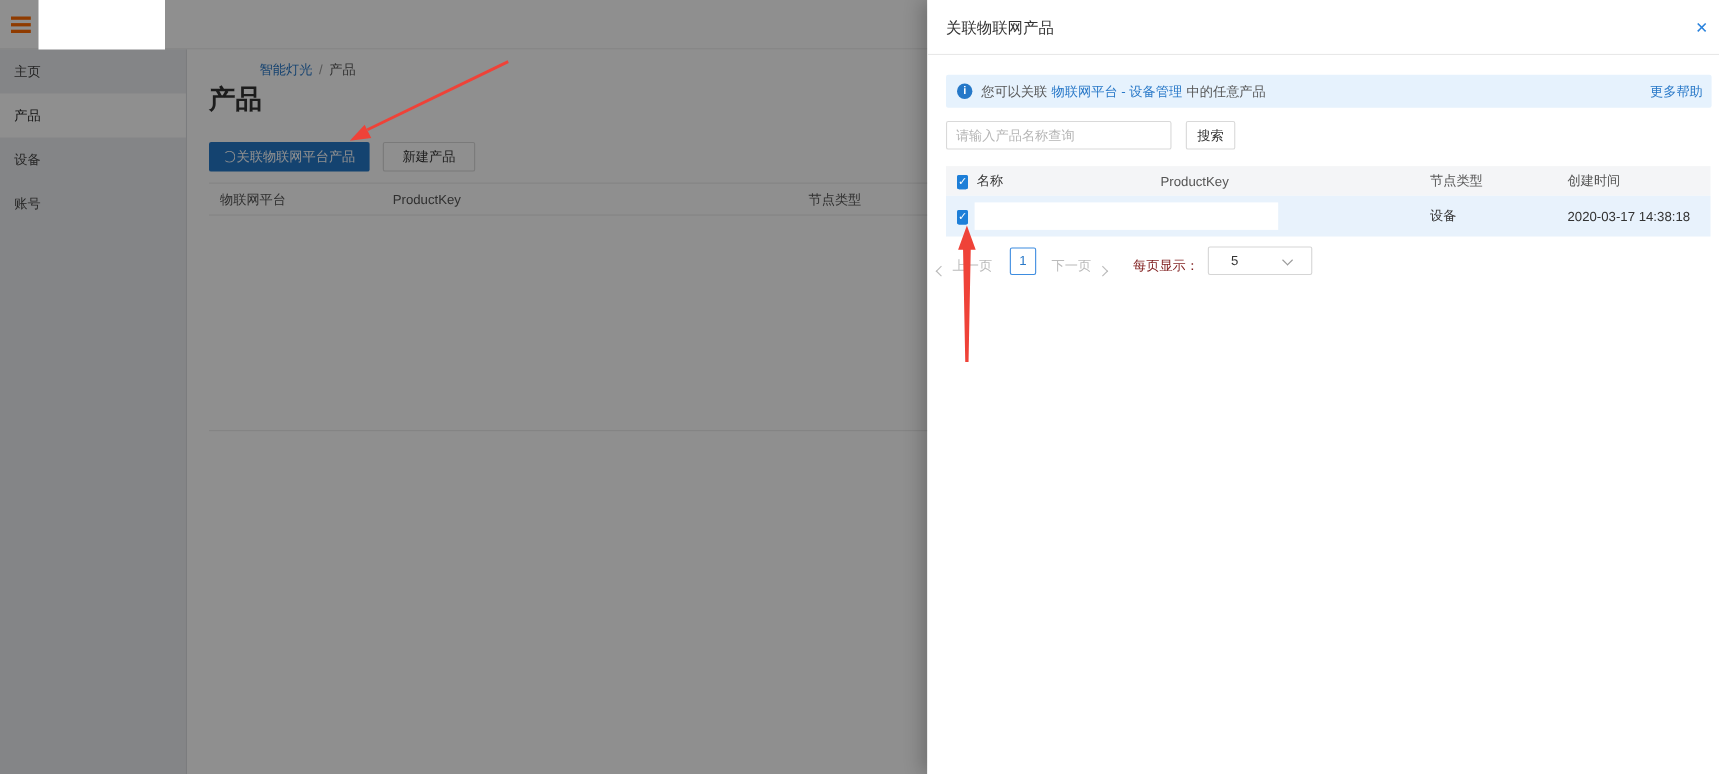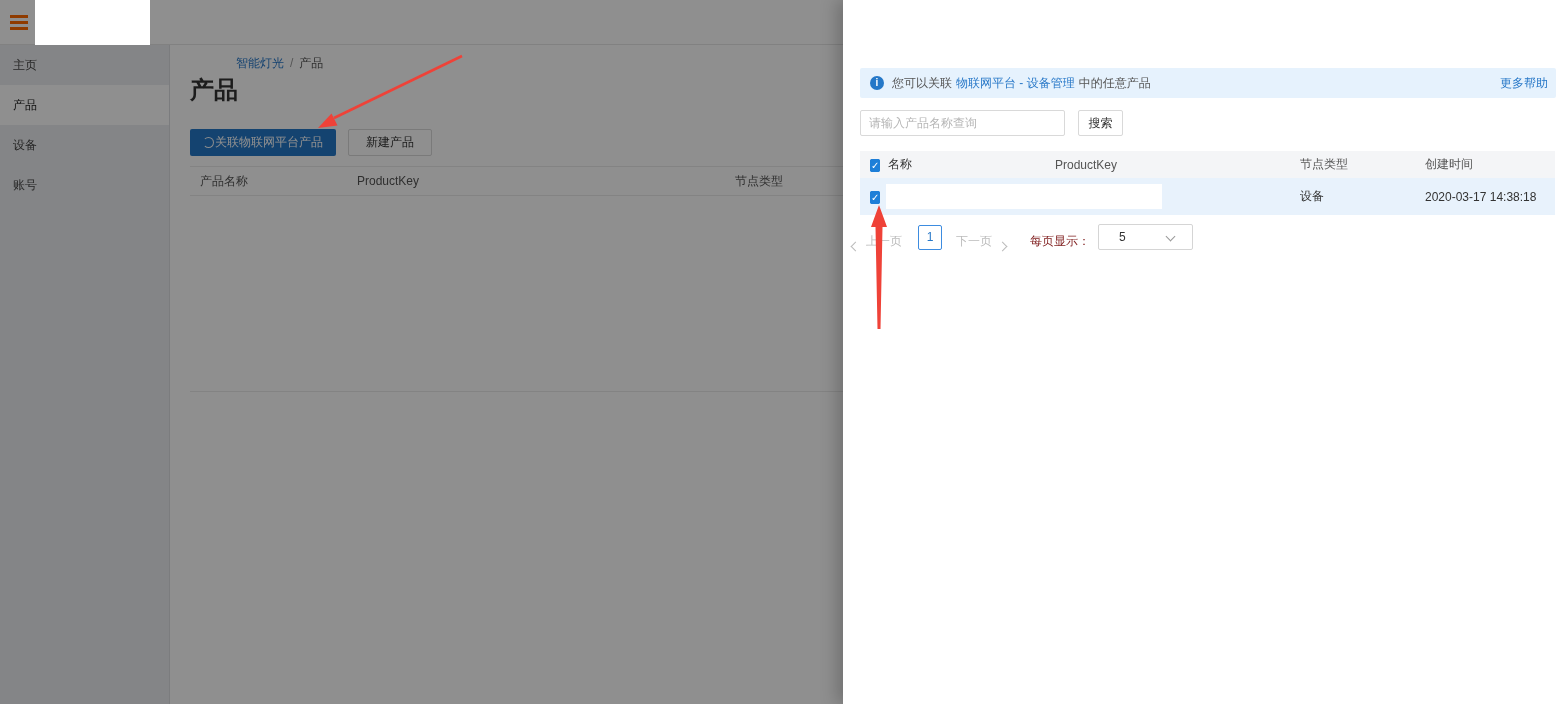--- a/index.html
+++ b/index.html
@@ -95,32 +95,36 @@
     <div class="breadcrumb">
       <span class="lnk">智能灯光</span><span class="sep">/</span><span class="cur">产品</span>
     </div>
     <div class="page-title">产品</div>
     <button class="btn-primary">
       <span class="spinner"></span>
       <span>关联物联网平台产品</span>
     </button>
     <button class="btn-default">新建产品</button>
     <div class="main-thead">
-      <span class="c1">产品名称</span>
+      <span class="c1">物联网平台</span>
       <span class="c2">ProductKey</span>
       <span class="c3">节点类型</span>
     </div>
     <div class="main-tbody"></div>
   </div>
 
   <div class="overlay"></div>
 
   <div class="logo-redaction"></div>
 
   <div class="drawer">
+    <div class="d-header">
+      <span class="d-title">关联物联网产品</span>
+      <span class="d-close">✕</span>
+    </div>
 
     <div class="banner">
       <i class="info-icon">i</i>
       <span>您可以关联</span>
       <span class="lnk">物联网平台 - 设备管理</span>
       <span>中的任意产品</span>
       <span class="help">更多帮助</span>
     </div>
 
     <input class="search-input" placeholder="请输入产品名称查询" style="">

